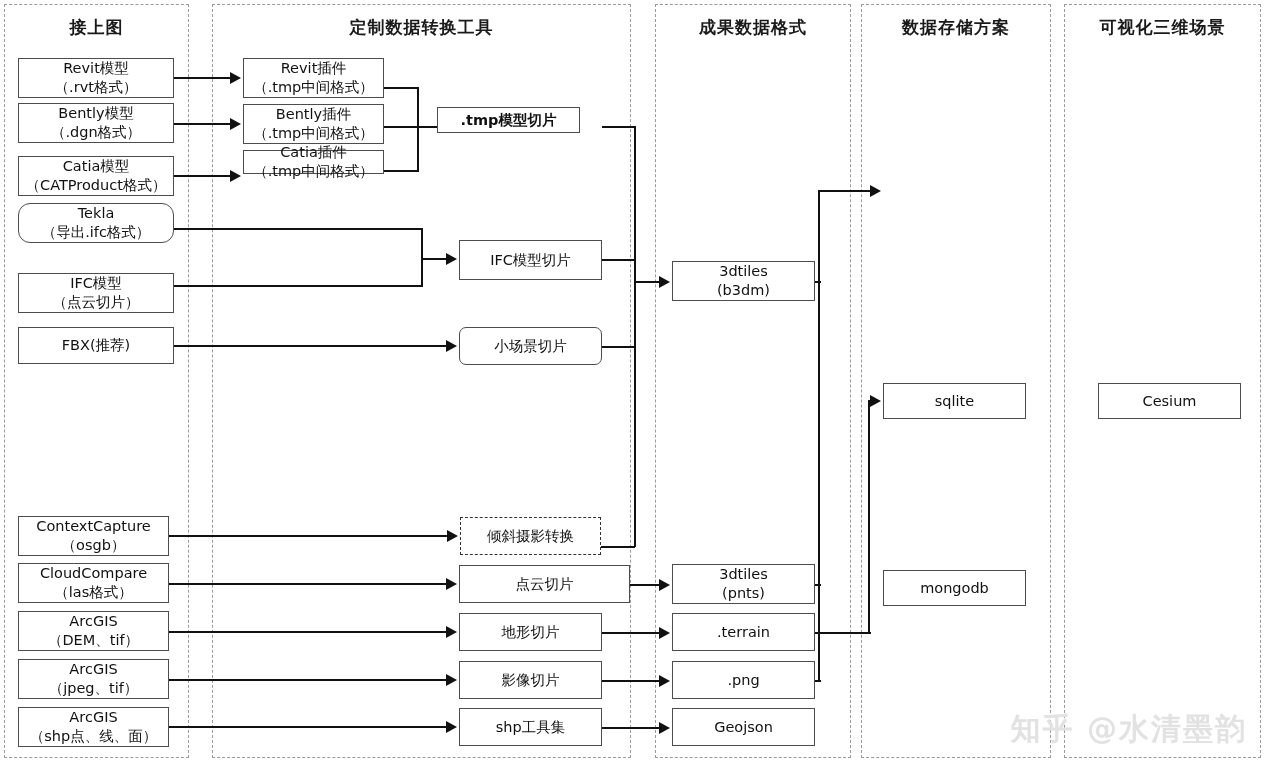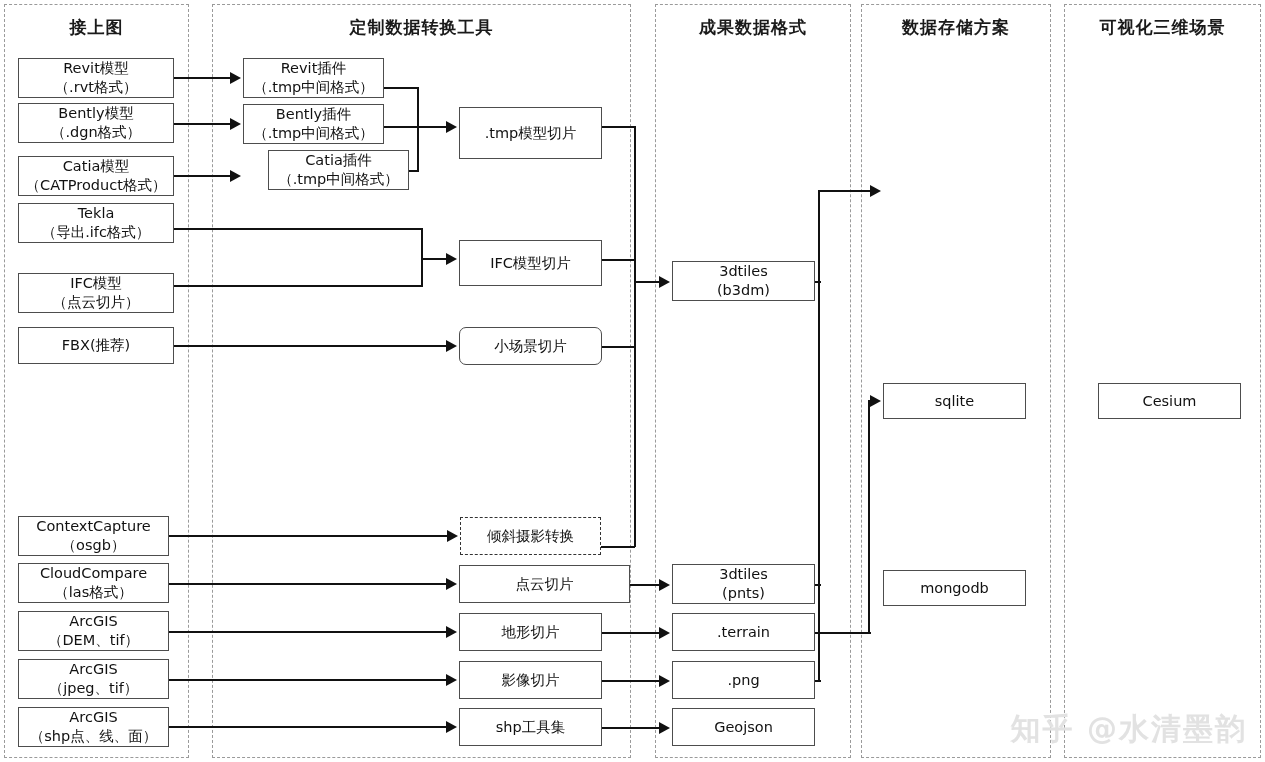--- a/index.html
+++ b/index.html
@@ -178,21 +178,21 @@
     <span class="l2">（.rvt格式）</span>
   </div>
   <div class="box" style="left:18px;top:103px;width:156px;height:40px;">
     <span>Bently模型</span>
     <span class="l2">（.dgn格式）</span>
   </div>
   <div class="box" style="left:18px;top:156px;width:156px;height:40px;">
     <span>Catia模型</span>
     <span class="l2">（CATProduct格式）</span>
   </div>
-  <div class="box" style="left:18px;top:203px;width:156px;height:40px;">
+  <div class="box" style="left:18px;top:203px;width:156px;height:40px;border-radius:12px;">
     <span>Tekla</span>
     <span class="l2">（导出.ifc格式）</span>
   </div>
   <div class="box" style="left:18px;top:261px;width:156px;height:40px;margin-top:12px;">
     <span>IFC模型</span>
     <span class="l2">（点云切片）</span>
   </div>
   <div class="box" style="left:18px;top:327px;width:156px;height:37px;">
     <span>FBX(推荐)</span>
   </div>
@@ -218,28 +218,28 @@
   </div>
 
   <div class="box" style="left:243px;top:58px;width:141px;height:40px;">
     <span>Revit插件</span>
     <span class="l2">（.tmp中间格式）</span>
   </div>
   <div class="box" style="left:243px;top:104px;width:141px;height:40px;">
     <span>Bently插件</span>
     <span class="l2">（.tmp中间格式）</span>
   </div>
-  <div class="box" style="left:243px;top:150px;width:141px;height:40px;margin-left:25px;">
+  <div class="box" style="left:243px;top:150px;width:141px;height:24px;">
     <span>Catia插件</span>
     <span class="l2">（.tmp中间格式）</span>
   </div>
-  <div class="box" style="left:459px;top:107px;width:143px;height:52px;">
+  <div class="box" style="left:437px;top:107px;width:143px;height:26px;font-weight:bold;">
     <span>.tmp模型切片</span>
   </div>
-  <div class="box" style="left:459px;top:240px;width:143px;height:46px;">
+  <div class="box" style="left:459px;top:240px;width:143px;height:40px;">
     <span>IFC模型切片</span>
   </div>
   <div class="box" style="left:459px;top:327px;width:143px;height:38px;border-radius:7px;">
     <span>小场景切片</span>
   </div>
   <div class="box dashed" style="left:460px;top:517px;width:141px;height:38px;">
     <span>倾斜摄影转换</span>
   </div>
   <div class="box" style="left:459px;top:565px;width:171px;height:38px;">
     <span>点云切片</span>

